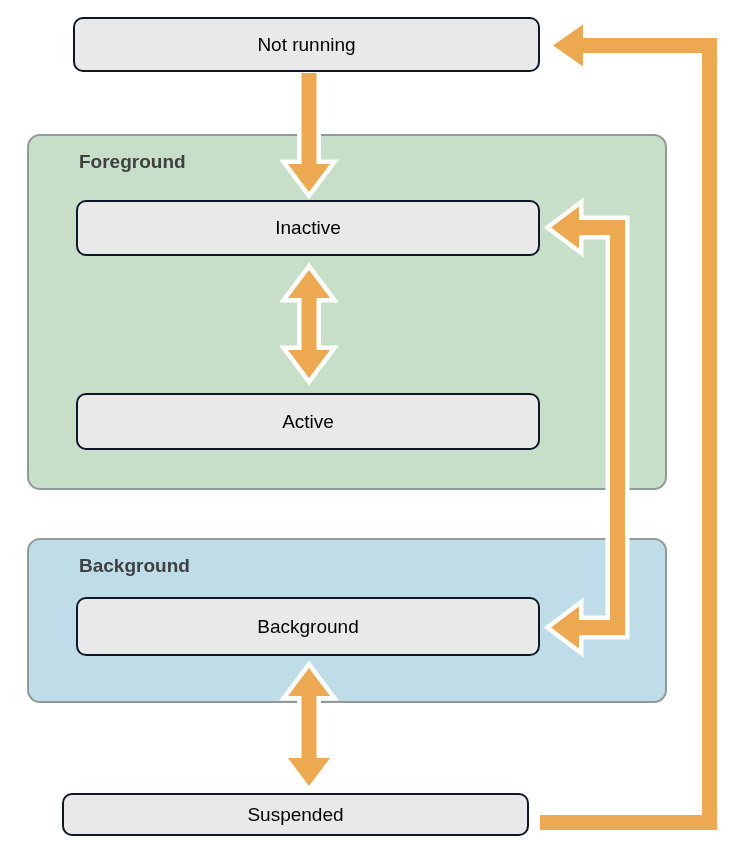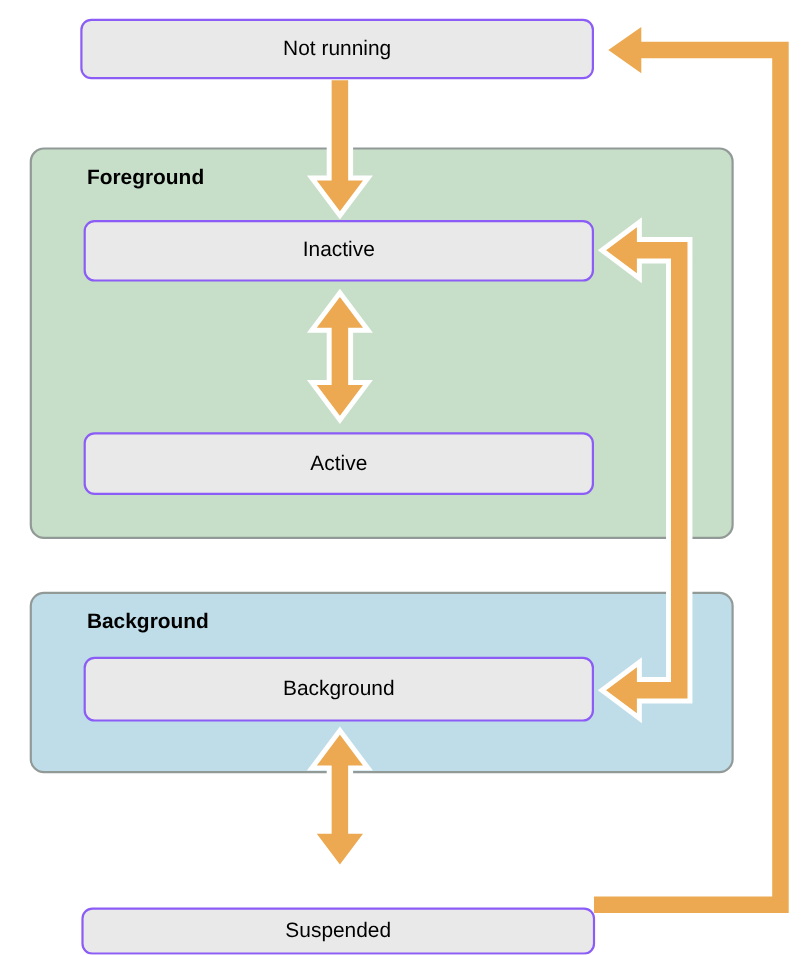--- a/index.html
+++ b/index.html
@@ -29,53 +29,53 @@
   #group-background {
     left: 27px; top: 538px; width: 640px; height: 165px;
     background: #bfdde9;
   }
   .group-label {
     position: absolute;
     left: 50px;
     top: 15px;
     font-size: 19px;
     font-weight: bold;
-    color: #000000;
+    color: #404040;
   }
   #arrow-layer {
     position: absolute;
     left: 0; top: 0;
     width: 734px; height: 868px;
     z-index: 2;
     pointer-events: none;
   }
   .arrow-halo {
     fill: #ffffff;
     stroke: #ffffff;
     stroke-width: 9;
     stroke-linejoin: miter;
   }
   .state {
     position: absolute;
     box-sizing: border-box;
     background: #e9e9e9;
-    border: 2px solid #8b5cf6;
+    border: 2px solid #0f172a;
     border-radius: 10px;
     display: flex;
     align-items: center;
     justify-content: center;
     font-size: 19px;
     color: #000000;
     z-index: 3;
   }
   #box-not-running { left: 73px; top: 17px;  width: 467px; height: 55px; }
   #box-inactive    { left: 76px; top: 200px; width: 464px; height: 56px; }
   #box-active      { left: 76px; top: 393px; width: 464px; height: 57px; }
   #box-background  { left: 76px; top: 597px; width: 464px; height: 59px; }
-  #box-suspended   { left: 74px; top: 793px; width: 467px; height: 43px; margin-top: 32px; }
+  #box-suspended   { left: 62px; top: 793px; width: 467px; height: 43px; }
 </style>
 </head>
 <body>
 
 <div id="stage">
 
   <div class="group" id="group-foreground">
     <div class="group-label">Foreground</div>
   </div>
   <div class="group" id="group-background">

